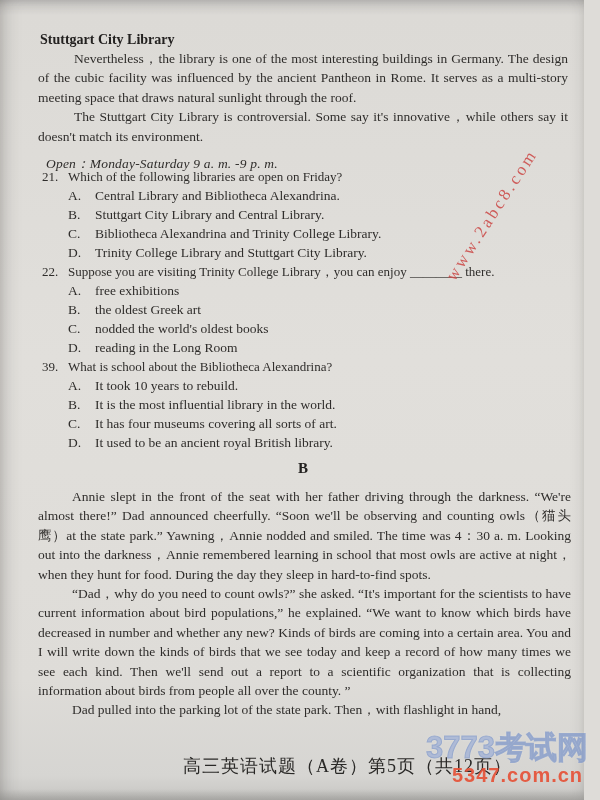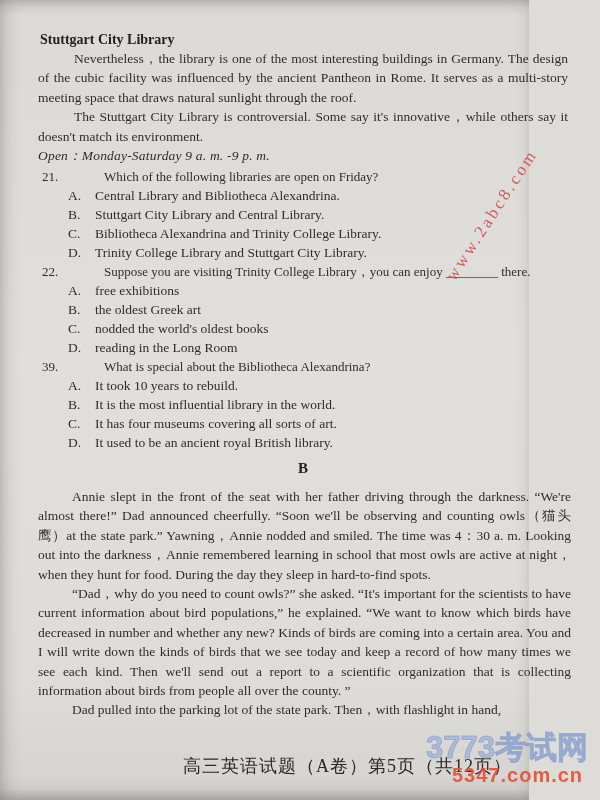--- a/index.html
+++ b/index.html
@@ -2,33 +2,33 @@
 <html><head>
 <meta charset="utf-8">
 <style>
   html,body{margin:0;padding:0;}
   body{
     width:600px;height:800px;overflow:hidden;
     font-family:"Liberation Serif", serif;
     background:#dedcd8;
   }
   .page{
-    position:relative;width:529px;height:800px;
+    position:relative;width:584px;height:800px;
     background:linear-gradient(180deg,#d2d0cd 0%,#dcdad6 2%,#e1dfdb 45%,#dedcd8 85%,#d6d5d2 97%,#c6c5c2 100%);
     box-shadow:inset 14px 0 20px -14px rgba(60,58,55,.38), inset -10px 0 16px -12px rgba(60,58,55,.22), inset 0 10px 14px -10px rgba(60,58,55,.30);
     color:#2f2d2b;
   }
   .content{position:absolute;left:38px;top:30px;width:530px;}
   .title{font-size:14px;line-height:19px;font-weight:bold;color:#232120;padding-left:2px;}
   .para{margin:0;font-size:13.5px;line-height:19.4px;text-align:justify;text-indent:36px;}
-  .open-line{margin:0;font-size:13.5px;line-height:19.4px;font-style:italic;letter-spacing:.2px;}
+  .open-line{margin:8px;font-size:13.5px;line-height:19.4px;font-style:italic;letter-spacing:.2px;}
   .questions{position:absolute;left:38px;top:167px;width:535px;}
   .q-line{display:flex;font-size:13px;line-height:19px;}
   .q-num{flex:none;width:26px;padding-left:4px;}
-  .q-text{flex:1;margin-left:36px;}
+  .q-text{flex:1;}
   .option{display:flex;font-size:13.5px;line-height:19px;margin-left:30px;}
   .opt-label{flex:none;width:27px;}
   .opt-text{flex:1;}
   .section-heading{position:absolute;left:38px;top:459px;width:530px;text-align:center;font-weight:bold;font-size:15px;line-height:19px;color:#232120;}
   .passage-b{position:absolute;left:38px;top:487px;width:533px;}
   .passage-b .para{text-indent:34px;}
   .footer{position:absolute;left:183px;top:757px;font-size:18px;line-height:18px;letter-spacing:1px;color:#2a2927;}
   .wm-diagonal{
     position:absolute;left:492px;top:215px;
     transform:translate(-50%,-50%) rotate(-57deg);
@@ -105,21 +105,21 @@
           <span class="opt-text">nodded the world's oldest books</span>
         </div>
         <div class="option">
           <span class="opt-label">D.</span>
           <span class="opt-text">reading in the Long Room</span>
         </div>
       </div>
       <div class="question">
         <div class="q-line">
           <span class="q-num">39.</span>
-          <span class="q-text">What is special about the Bibliotheca Alexandrina?</span>
+          <span class="q-text">What is school about the Bibliotheca Alexandrina?</span>
         </div>
         <div class="option">
           <span class="opt-label">A.</span>
           <span class="opt-text">It took 10 years to rebuild.</span>
         </div>
         <div class="option">
           <span class="opt-label">B.</span>
           <span class="opt-text">It is the most influential library in the world.</span>
         </div>
         <div class="option">

